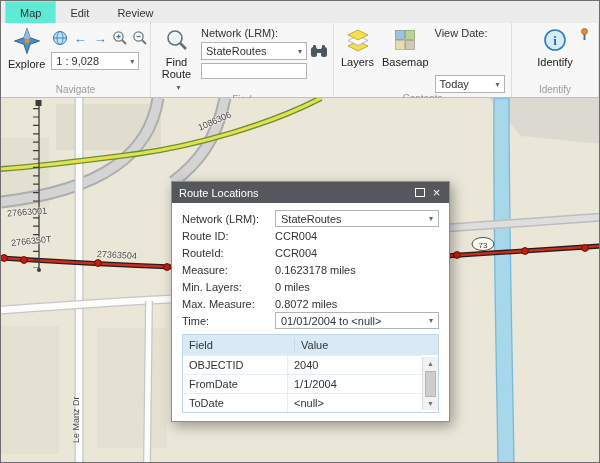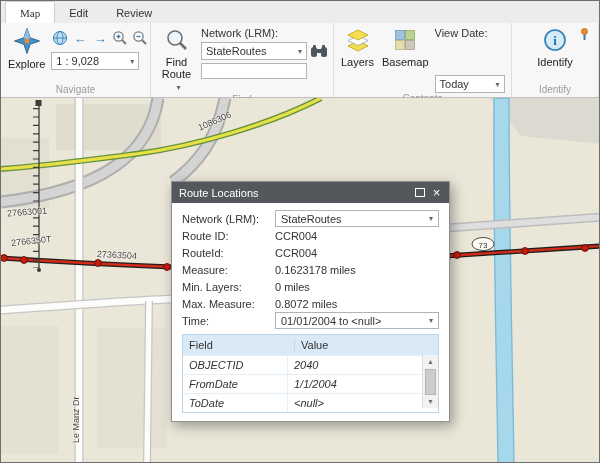--- a/index.html
+++ b/index.html
@@ -1,21 +1,21 @@
 <!DOCTYPE html>
 <html><head>
 <meta charset="utf-8">
 <style>
   html,body{margin:0;padding:0;font-family:"Liberation Sans",sans-serif;}
   .app{position:relative;width:600px;height:463px;border:1px solid #6e6e6e;box-sizing:border-box;background:#eae6d8;overflow:hidden;}
 
   
   .tabbar{height:22px;background:#ececec;display:flex;align-items:flex-end;padding-left:4px;box-sizing:border-box;}
   .tab{height:20px;padding:0 14px;font-size:11px;color:#333;display:flex;align-items:center;cursor:pointer;}
-  .tab.active{height:22px;background:#ffffff;border:1px solid #cfcfcf;border-bottom:none;box-sizing:border-box;font-family:Liberation Serif, serif;}
+  .tab.active{height:22px;background:#5eead4;border:1px solid #cfcfcf;border-bottom:none;box-sizing:border-box;}
 
   
   .ribbon{height:75px;background:#f7f7f7;display:flex;border-bottom:1px solid #bfbfbf;box-sizing:border-box;}
   .group{border-right:1px solid #dedede;display:flex;flex-direction:column;box-sizing:border-box;}
   .g-nav{width:150px;} .g-find{width:183px;} .g-cont{width:178px;} .g-ident{flex:1;position:relative;}
   .gc{flex:1;display:flex;padding:3px 5px 0;gap:4px;}
   .glabel{font-size:10px;color:#9b9b9b;text-align:center;padding-bottom:2px;}
   .bigbtn{display:flex;flex-direction:column;align-items:center;gap:2px;font-size:11px;color:#222;padding:2px 2px 0;cursor:pointer;text-align:center;line-height:12px;}
   .navcol{display:flex;flex-direction:column;gap:5px;padding-top:3px;}
   .iconrow{display:flex;gap:2px;align-items:center;}
@@ -41,21 +41,21 @@
   .pbtn{width:17px;height:17px;display:flex;align-items:center;justify-content:center;cursor:pointer;font-size:13px;line-height:13px;}
   .maxbox{display:inline-block;width:8px;height:7px;border:1px solid #fff;}
   .pbody{padding:7px 10px 8px;}
   .prow{display:flex;align-items:center;height:17px;font-size:11px;color:#333;}
   .plabel{width:93px;flex:none;}
   .rl-combo{flex:1;height:17px;border:1px solid #adb5bc;display:flex;align-items:center;padding:0 5px;background:#fff;box-sizing:border-box;cursor:pointer;font-size:11px;color:#333;}
   .rl-table{margin-top:5px;border:1px solid #bcd4e6;font-size:11px;color:#333;}
   .rl-head{display:flex;background:#d9e9f6;height:20px;align-items:center;}
   .rl-head .c1{width:105px;padding-left:6px;border-right:1px solid #c3d9ea;display:flex;align-items:center;}
   .rl-head .c2{flex:1;padding-left:6px;display:flex;align-items:center;}
-  .rl-bodywrap{display:flex;align-items:flex-start;font-style:italic;}
+  .rl-bodywrap{display:flex;align-items:center;}
   .rl-rows{flex:1;}
   .rl-row{display:flex;border-top:1px solid #e4eef7;min-height:18px;cursor:pointer;}
   .rl-row .c1{width:105px;padding:2px 0 2px 6px;border-right:1px solid #e4eef7;display:flex;align-items:center;box-sizing:border-box;}
   .rl-row .c2{flex:1;padding:2px 4px 2px 6px;display:flex;align-items:center;line-height:13px;}
   .rl-row.selected{background:#cfe6f8;}
   .rl-scroll{width:15px;background:#f2f2f2;border-left:1px solid #dcdcdc;display:flex;flex-direction:column;align-items:center;cursor:pointer;}
   .sarrow{font-size:7px;color:#707070;height:13px;display:flex;align-items:center;}
   .sthumb{width:11px;height:26px;background:#cdcdcd;border:1px solid #b5b5b5;box-sizing:border-box;margin-top:1px;}
   .sarrow.down{margin-top:auto;}
 </style>

